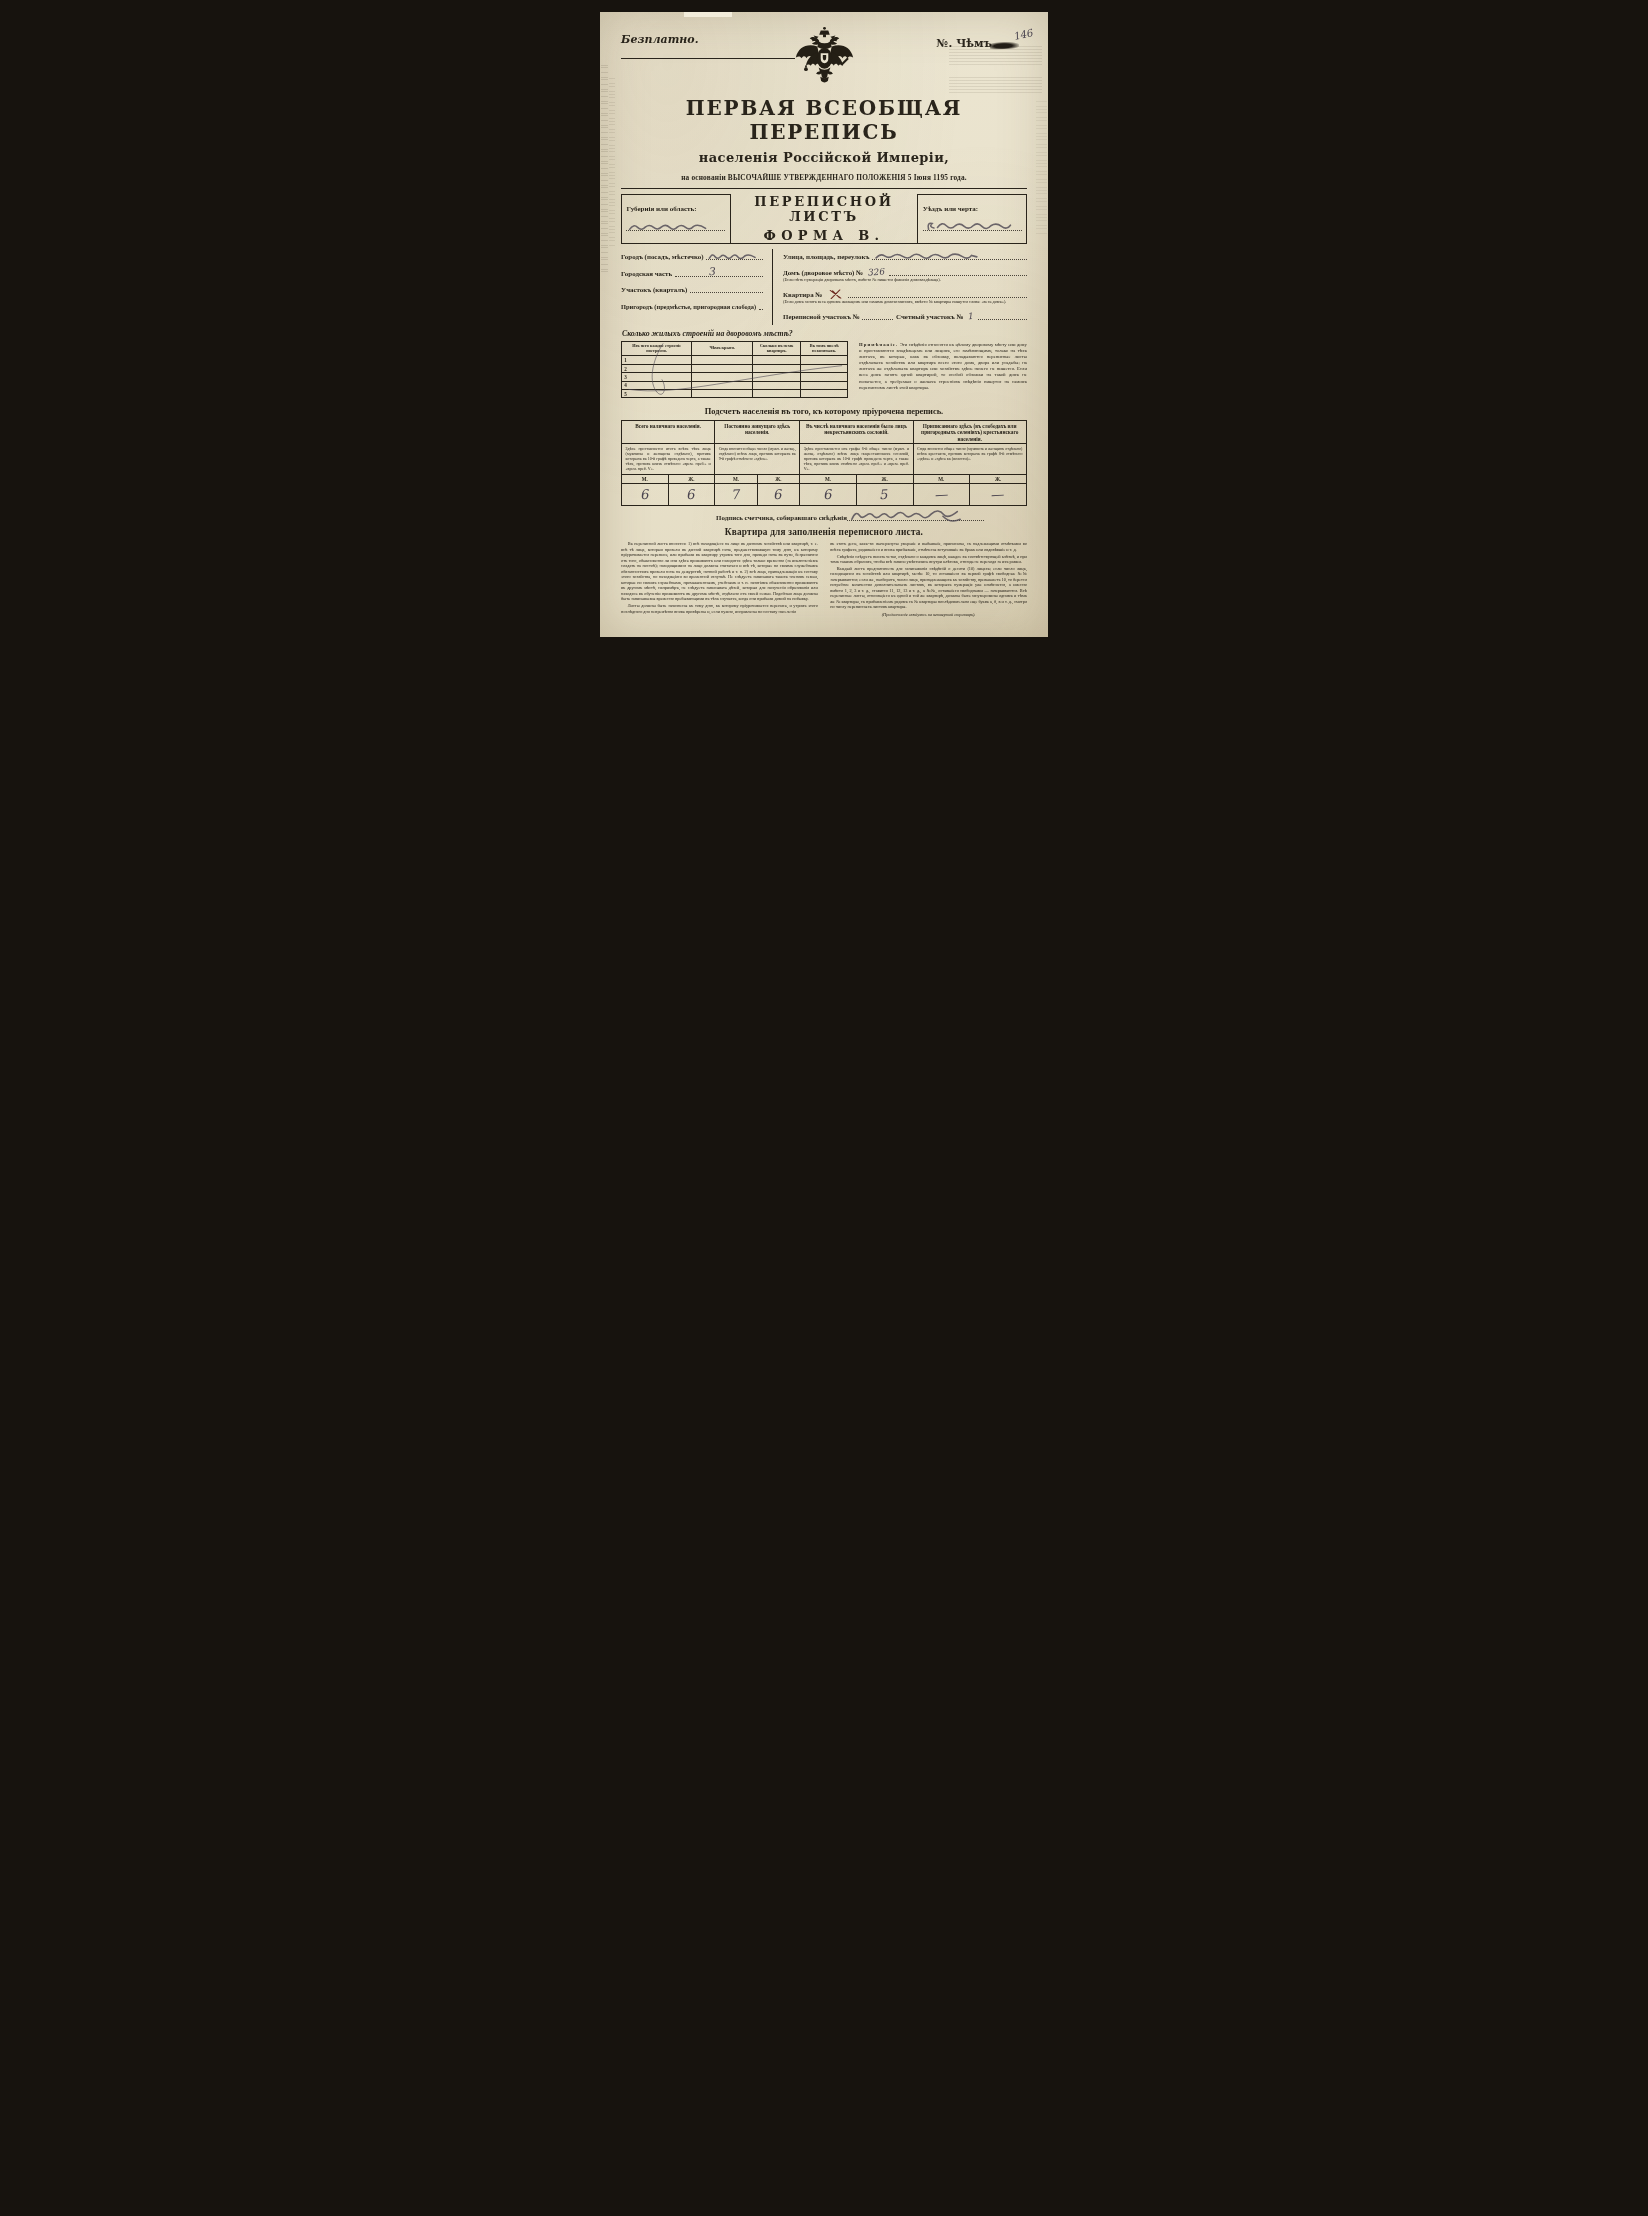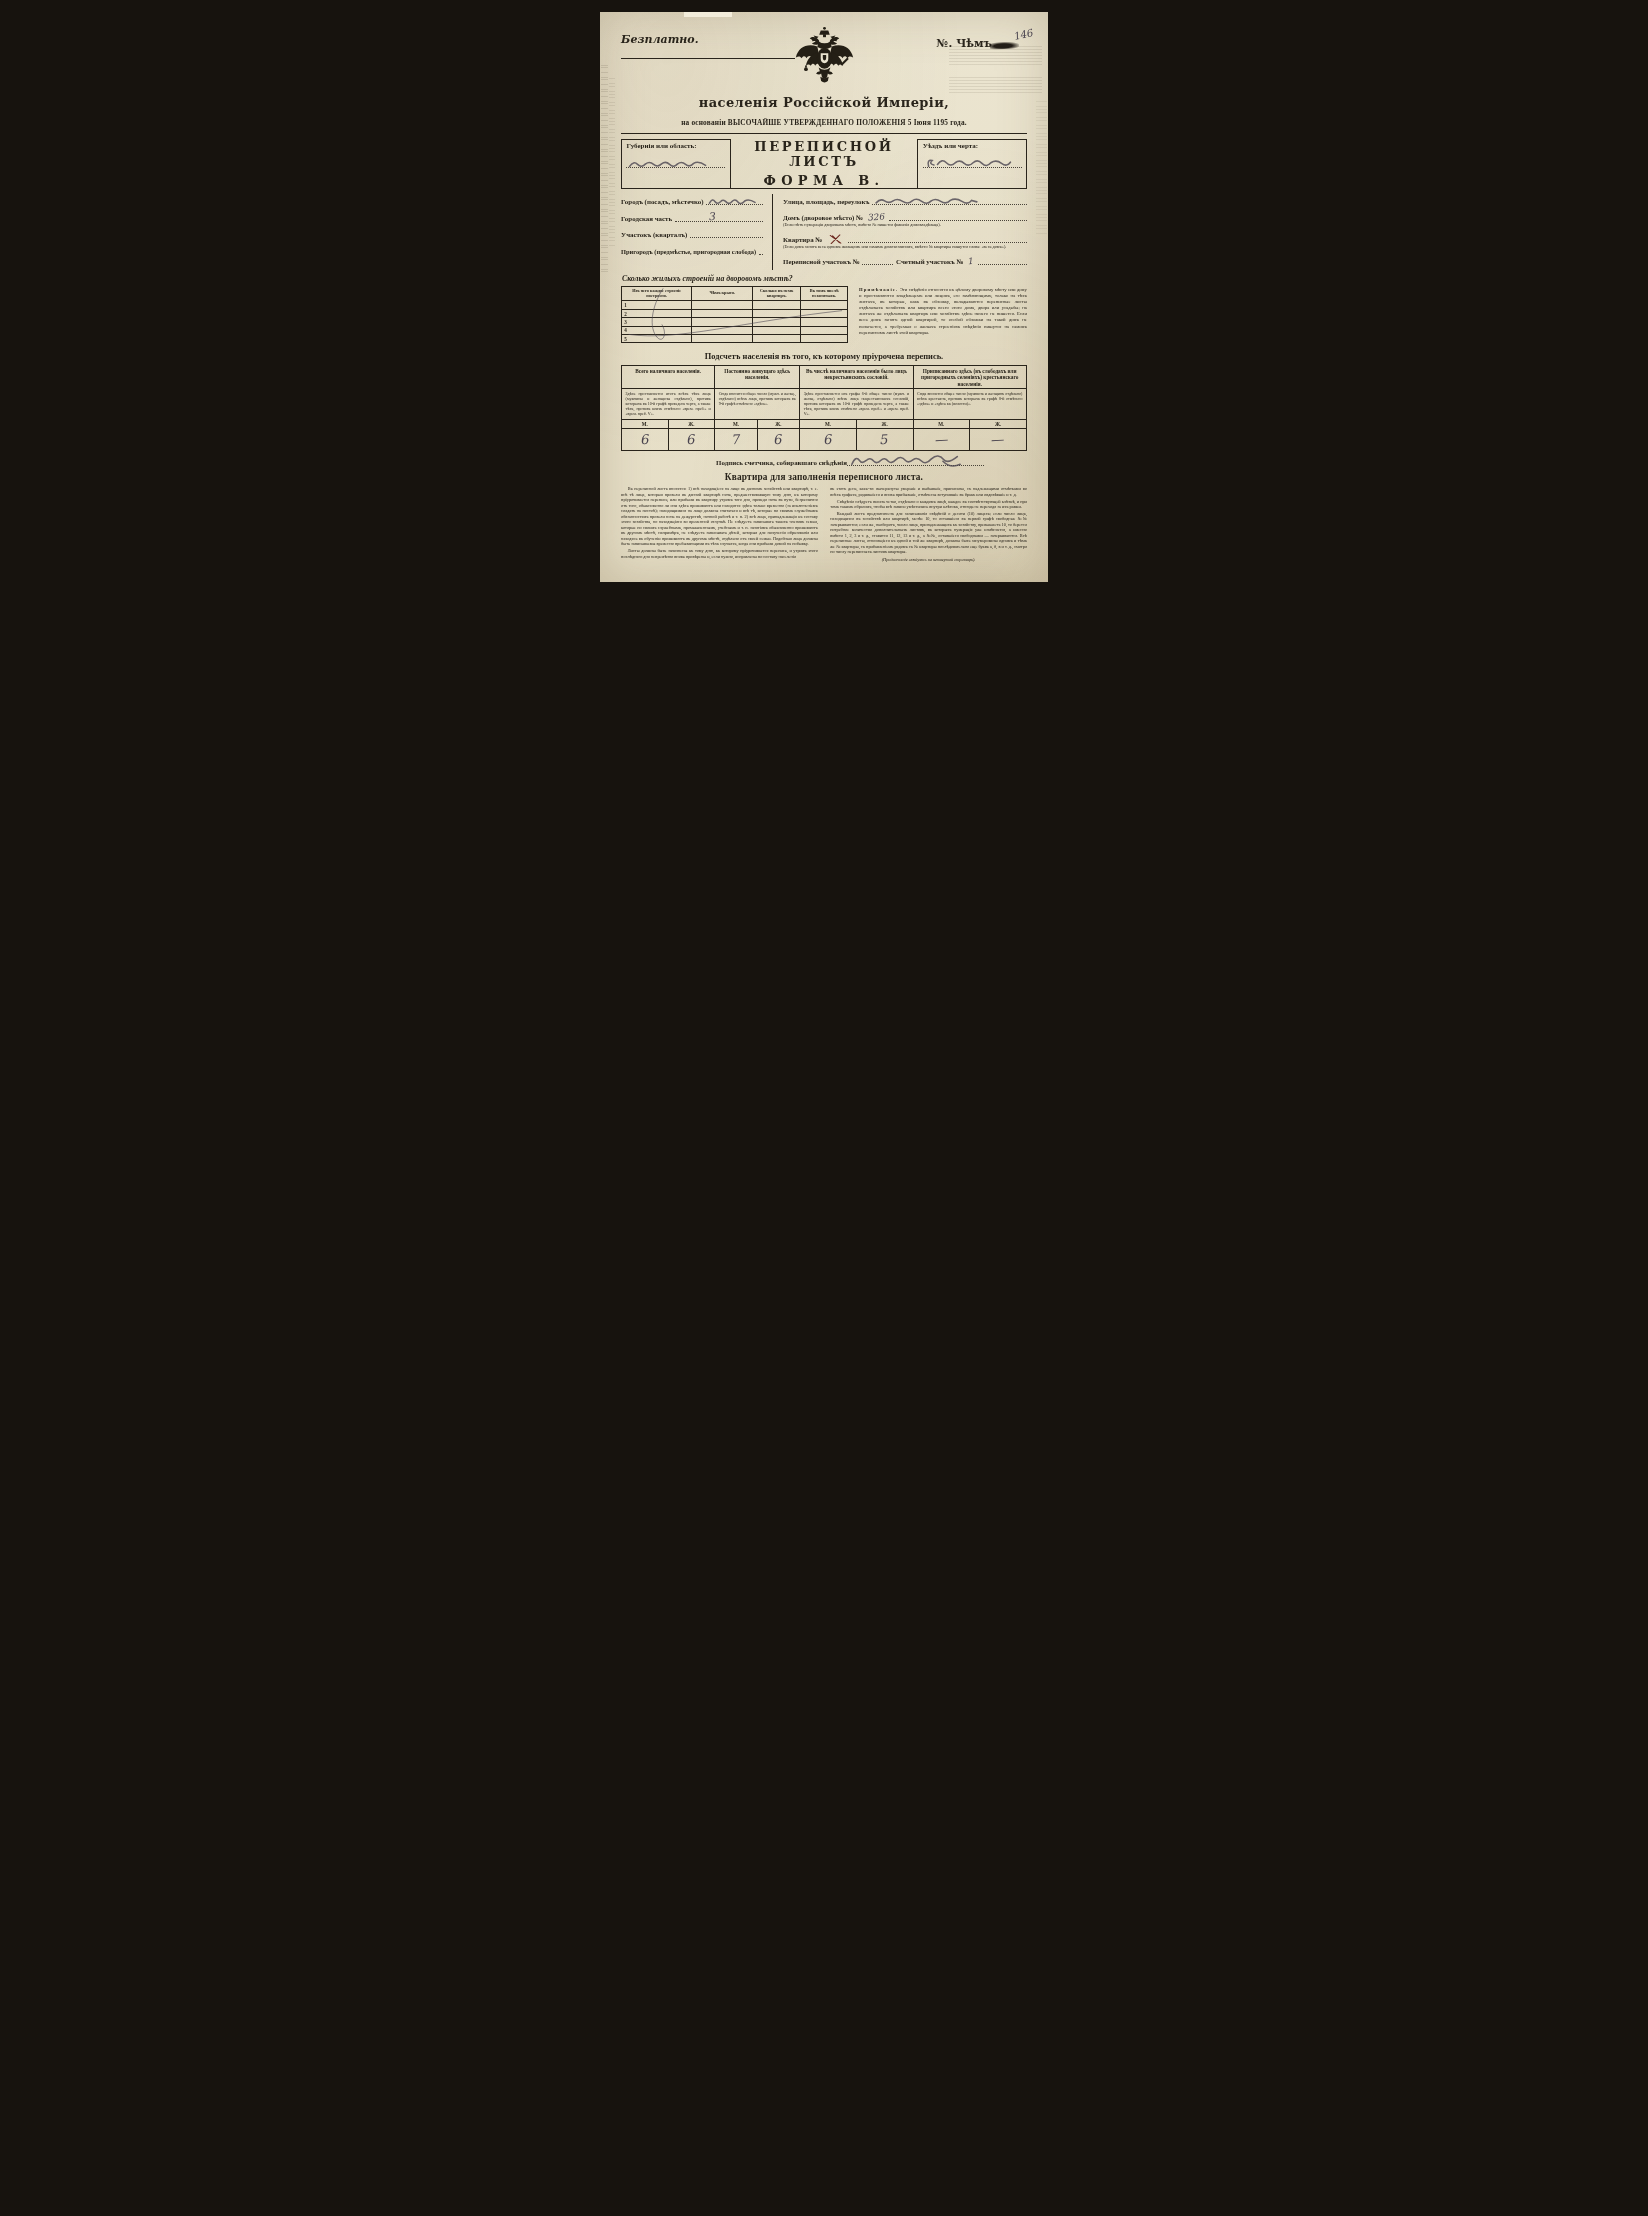--- a/index.html
+++ b/index.html
@@ -43,21 +43,21 @@
 
   
   .t-main { text-align:center; font-family:"DejaVu Serif", serif; font-weight:bold; font-size:20px; letter-spacing:1.8px; margin-top:7px; }
   .t-sub  { text-align:center; font-family:"DejaVu Serif", serif; font-weight:bold; font-size:13px; letter-spacing:0.4px; margin-top:6.2px; }
   .t-basis{ text-align:center; font-weight:bold; font-size:7.3px; letter-spacing:0.2px; margin-top:8px; }
   hr.rule { border:none; border-top:0.9px solid #29241b; margin:6.2px 0 0; }
 
   
   .band { display:flex; margin-top:4.4px; border-bottom:0.9px solid #29241b; align-items:stretch; }
   .band-box { width:27%; border:0.7px solid #29241b; border-bottom:none; padding:2.7px 4.4px 2.7px; position:relative; min-height:36px; }
-  .band-label { font-weight:bold; font-size:7px; }
+  .band-label { font-weight:bold; font-size:7px;margin-top:8px; }
   .band-center { flex:1; text-align:center; padding-top:0.9px; }
   .bc-1 { font-family:"DejaVu Serif", serif; font-weight:bold; font-size:13px; letter-spacing:2.7px; }
   .bc-2 { font-family:"DejaVu Serif", serif; font-weight:bold; font-size:13px; letter-spacing:5.3px; margin-top:3.5px; }
   .hw-line { border-bottom:0.7px dotted #4a443a; height:11.5px; margin-top:6.2px; position:relative; }
 
   
   .sq { position:absolute; left:1.8px; bottom:-1.8px; overflow:visible; }
   .sqp { fill:none; stroke:#4d4752; stroke-width:1.6; vector-effect:non-scaling-stroke; opacity:.8; stroke-linecap:round; }
   .hw { font-family:"DejaVu Serif", serif; font-style:italic; color:#49434e; }
 
@@ -152,20 +152,21 @@
         </g>
       </svg>
 
       <span class="sheetno">
         <span>№. Чѣмъ</span>
         <span class="smudge"></span>
         <span class="penno hw">146</span>
       </span>
     </div>
 
+    <div class="t-main">ПЕРВАЯ ВСЕОБЩАЯ ПЕРЕПИСЬ</div>
     <div class="t-sub">населенія Россійской Имперіи,</div>
     <div class="t-basis">на основаніи ВЫСОЧАЙШЕ УТВЕРЖДЕННАГО ПОЛОЖЕНІЯ 5 Іюня 1195 года.</div>
     <hr class="rule">
 
     <div class="band">
       <div class="band-box">
         <div class="band-label">Губернія или область:</div>
         <div class="hw-line">
           <svg class="sq" width="80" height="9.8" viewBox="0 0 100 20" preserveAspectRatio="none">
               <path class="sqp" d="M2 15 Q7 3 12 11 T22 10 Q27 4 32 11 T42 10 Q47 3 52 11 T62 10 Q67 4 72 11 T82 9 Q88 3 97 13"></path>

